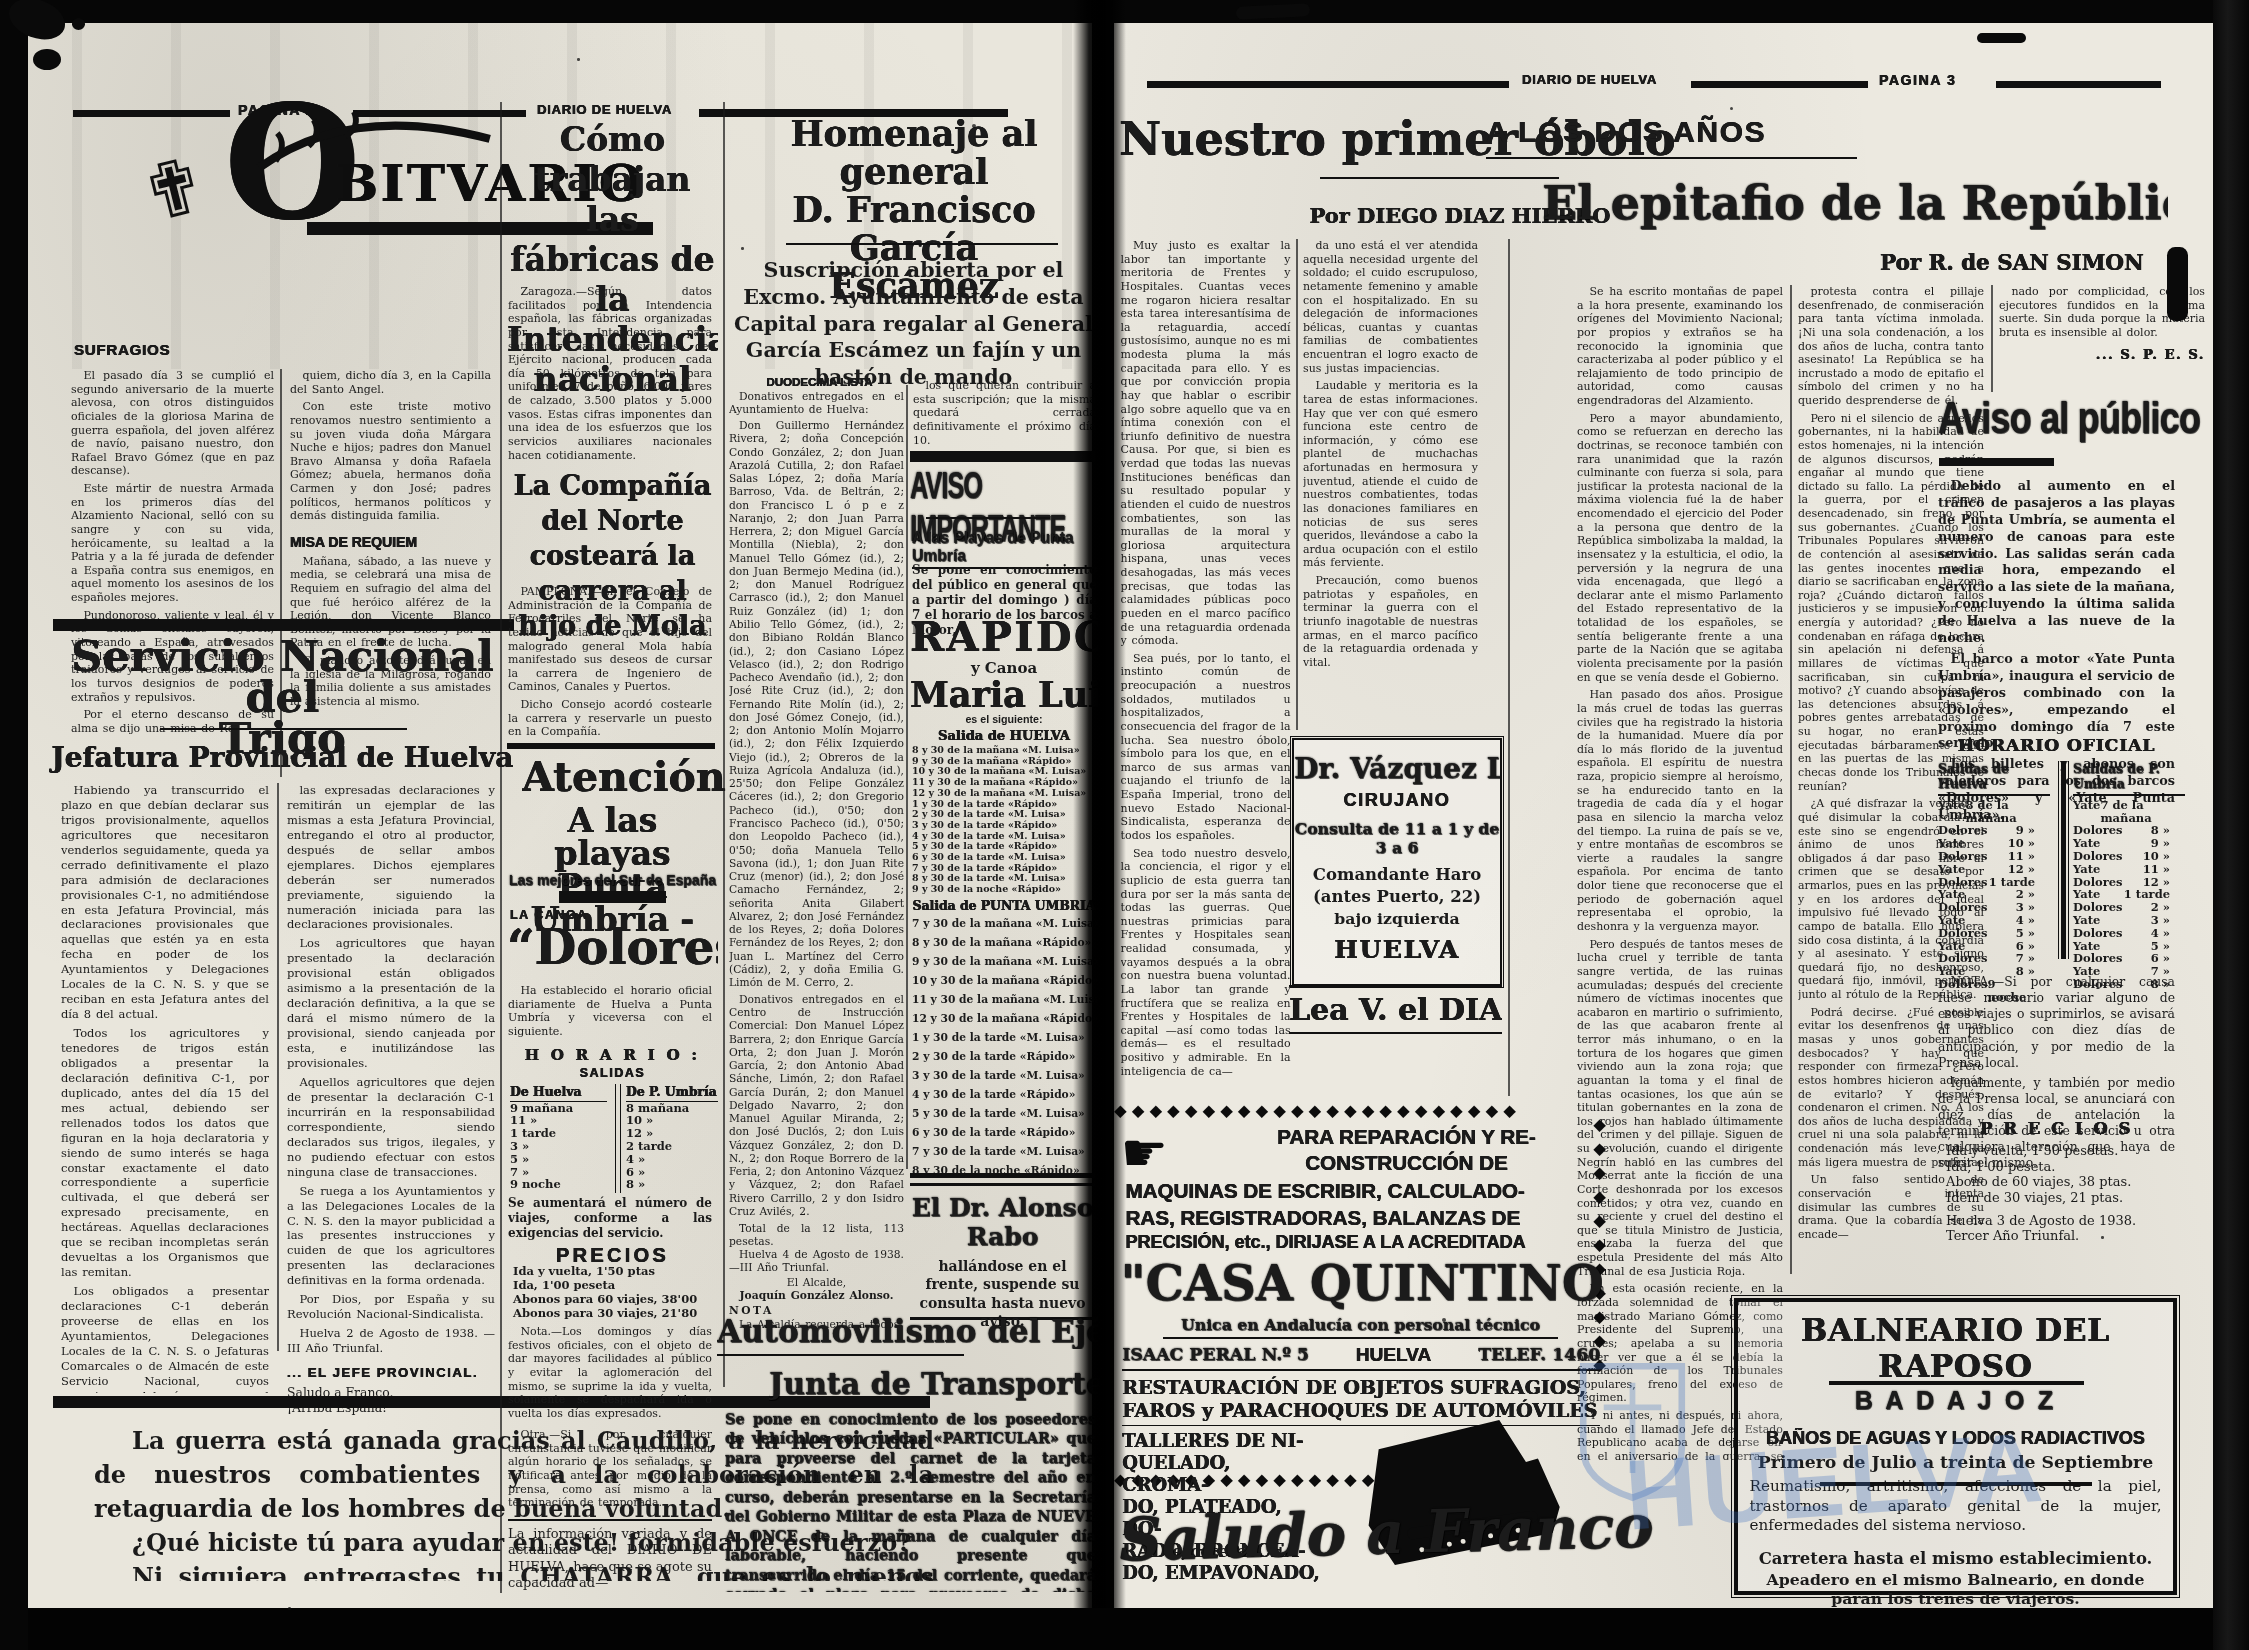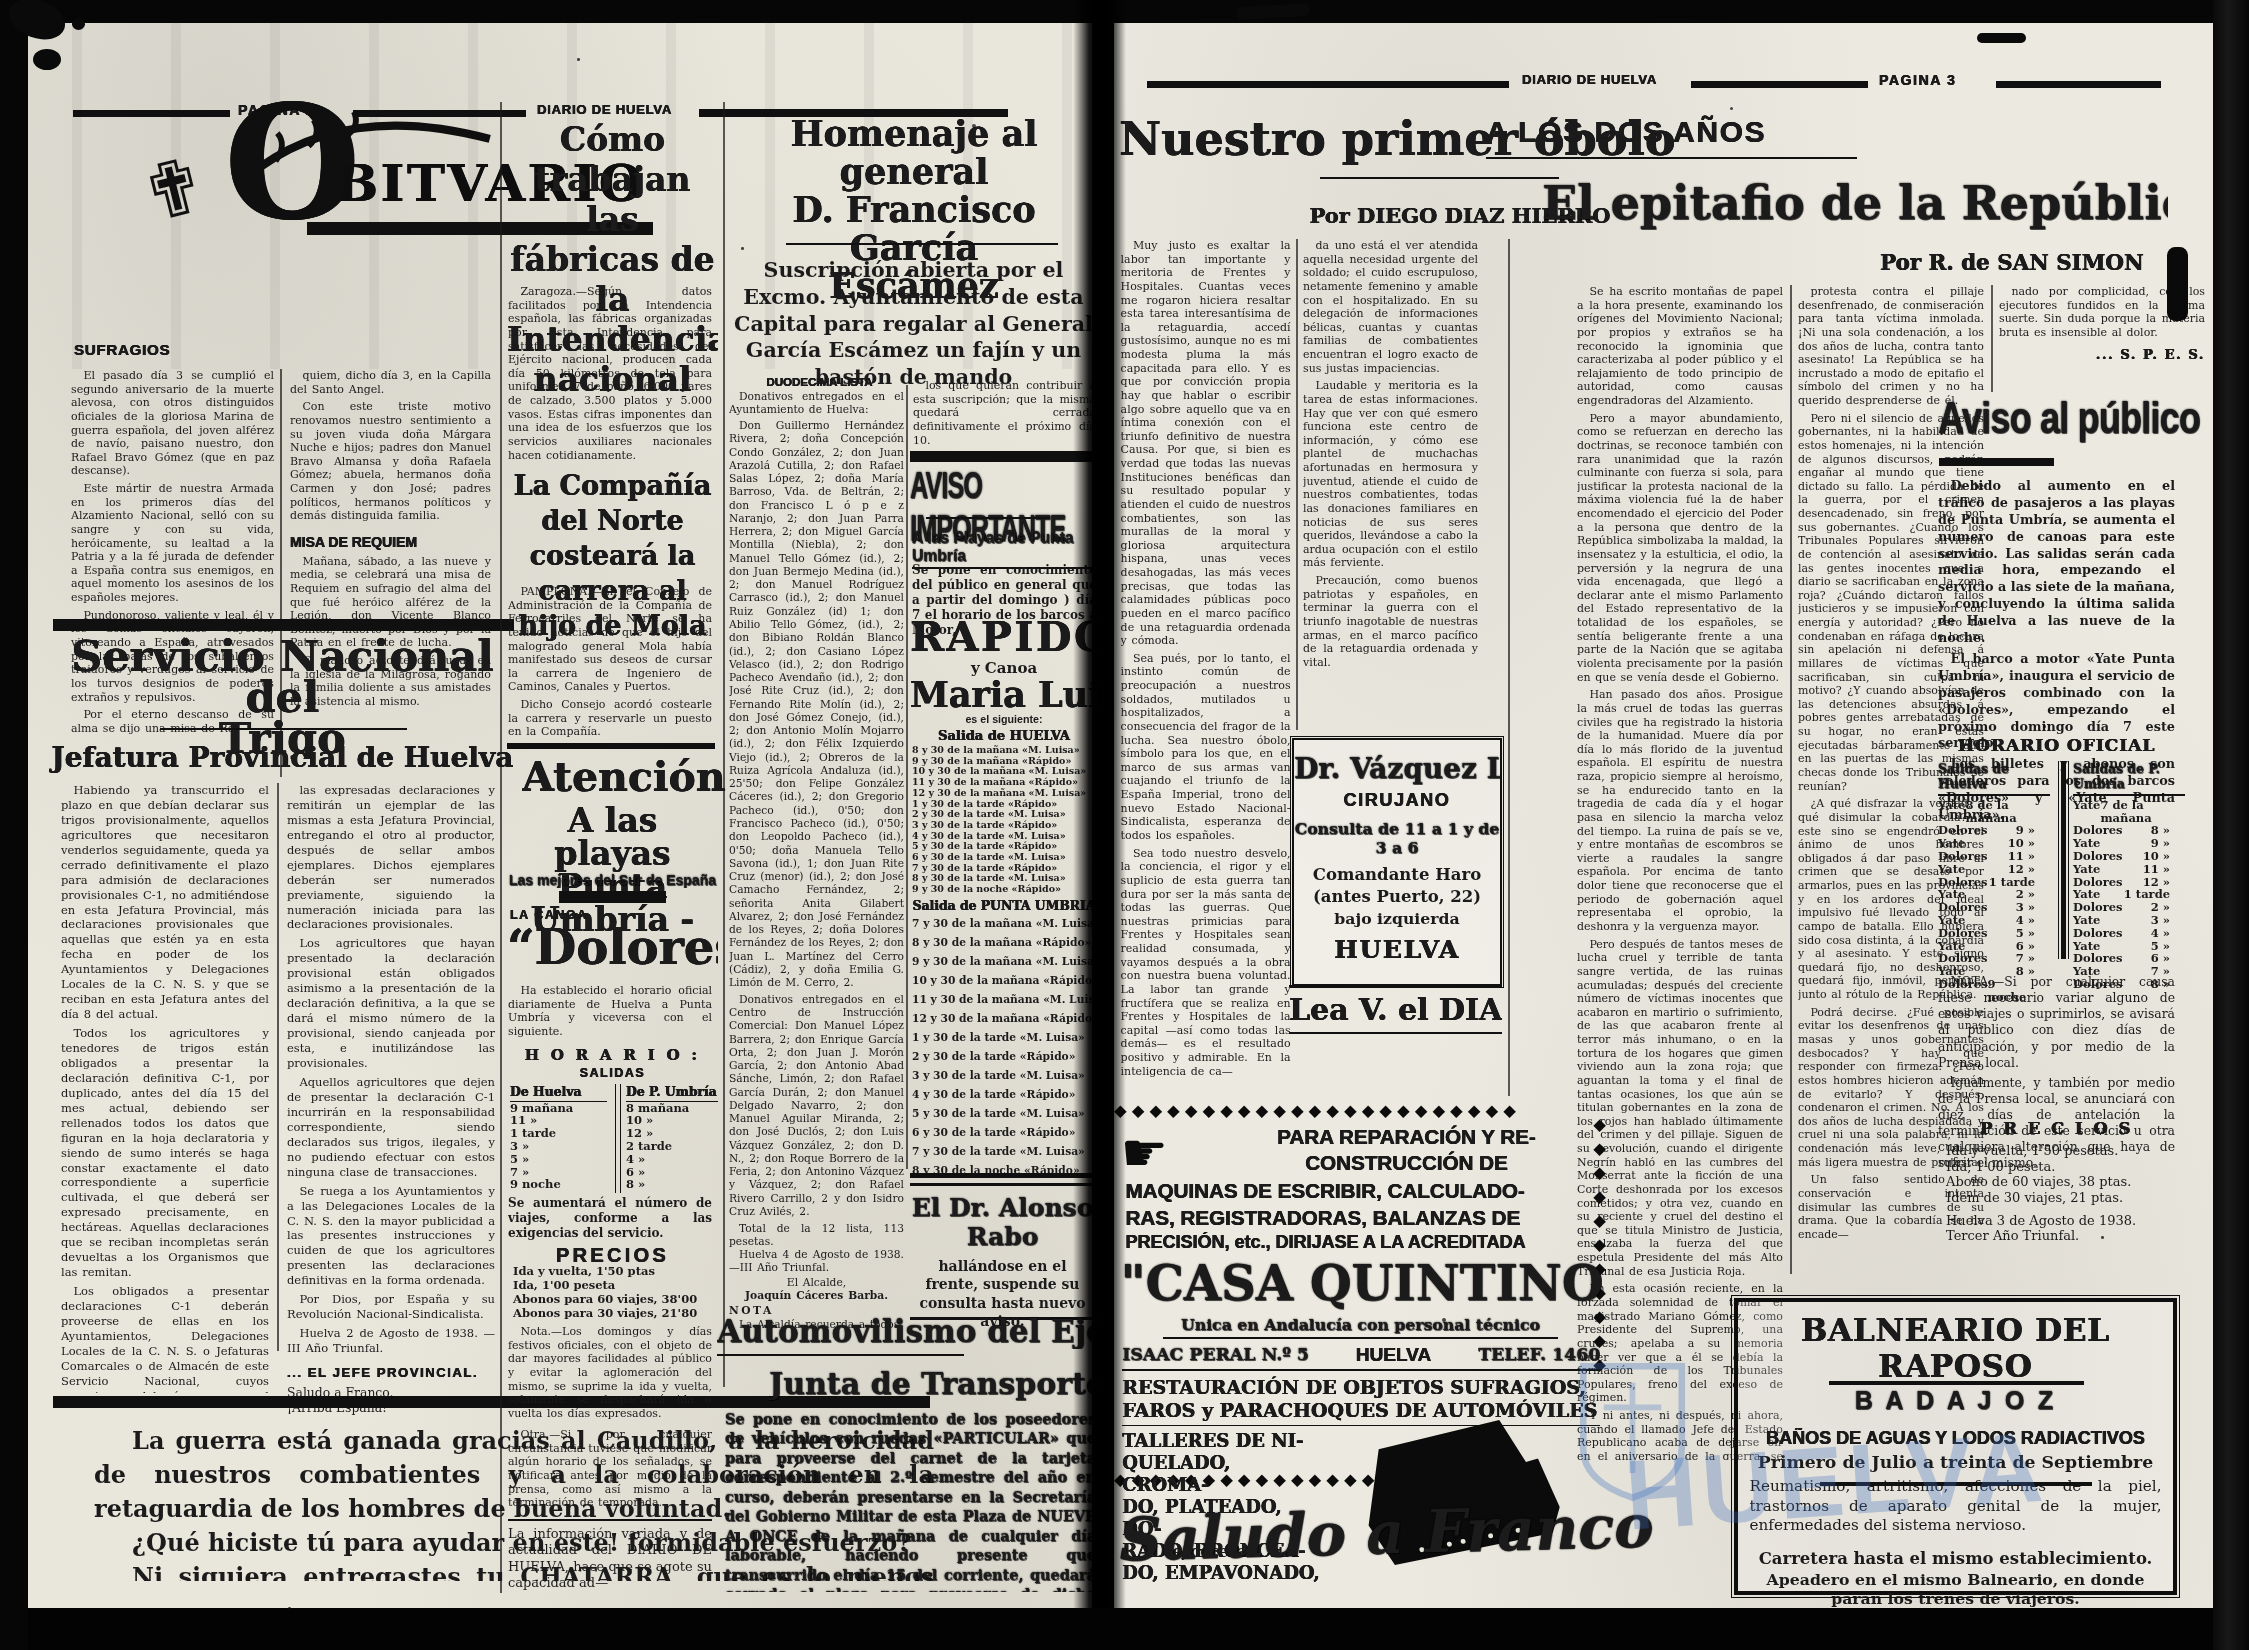--- a/index.html
+++ b/index.html
@@ -207,21 +207,21 @@
           <p style="text-indent:10px;margin:0 0 2.5px">Donativos entregados en el Ayuntamiento de Huelva:</p>
         </div>
       <div class="bt" style="font-size:10.7px">
           <p style="text-indent:10px;margin:0 0 3.3px">Don Guillermo Hernández Rivera, 2; doña Concepción Condo González, 2; don Juan Arazolá Cutilla, 2; don Rafael Salas López, 2; doña María Barroso, Vda. de Beltrán, 2; don Francisco L ó p e z Naranjo, 2; don Juan Parra Herrera, 2; don Miguel García Montilla (Niebla), 2; don Manuel Tello Gómez (id.), 2; don Juan Bermejo Medina (id.), 2; don Manuel Rodríguez Carrasco (id.), 2; don Manuel Ruiz González (id) 1; don Abilio Tello Gómez, (id.), 2; don Bibiano Roldán Blanco (id.), 2; don Casiano López Velasco (id.), 2; don Rodrigo Pacheco Avendaño (id.), 2; don José Rite Cruz (id.), 2; don Fernando Rite Molín (id.), 2; don José Gómez Conejo, (id.), 2; don Antonio Molín Mojarro (id.), 2; don Félix Izquierdo Viejo (id.), 2; Obreros de la Ruiza Agrícola Andaluza (id.), 25'50; don Felipe González Cáceres (id.), 2; don Gregorio Pacheco (id.), 0'50; don Francisco Pacheco (id.), 0'50; don Leopoldo Pacheco (id.), 0'50; doña Manuela Tello Savona (id.), 1; don Juan Rite Cruz (menor) (id.), 2; don José Camacho Fernández, 2; señorita Anita Gilabert Alvarez, 2; don José Fernández de los Reyes, 2; doña Dolores Fernández de los Reyes, 2; don Juan L. Martínez del Cerro (Cádiz), 2, y doña Emilia G. Limón de M. Cerro, 2.</p>
           <p style="text-indent:10px;margin:0 0 3.3px">Donativos entregados en el Centro de Instrucción Comercial: Don Manuel López Barrera, 2; don Enrique García Orta, 2; don Juan J. Morón García, 2; don Antonio Abad Sánche, Limón, 2; don Rafael García Durán, 2; don Manuel Delgado Navarro, 2; don Manuel Aguilar Miranda, 2; don José Duclós, 2; don Luis Vázquez González, 2; don D. N., 2; don Roque Borrero de la Feria, 2; don Antonino Vázquez y Vázquez, 2; don Rafael Rivero Carrillo, 2 y don Isidro Cruz Avilés, 2.</p>
         </div>
       <div class="bt" style="font-size:10.7px">
         <p style="text-indent:10px;margin:0">Total de la 12 lista, 113 pesetas.</p>
         <p style="text-indent:10px;margin:0">Huelva 4 de Agosto de 1938. —III Año Triunfal.</p>
         <p class="ctr" style="text-indent:0;margin:1.6px 0 0">El Alcalde,</p>
-        <p class="ctr hl" style="text-indent:0;margin:0">Joaquín Cáceres Barba.</p>
+        <p class="ctr hl" style="text-indent:0;margin:0">Joaquín González Alonso.</p>
         <p class="hl" style="text-indent:0;margin:1.6px 0 0;letter-spacing:2.5px">NOTA</p>
         <p style="text-indent:10px;margin:0">La Alcaldía recuerda a todos</p>
       </div>
     </div>
 
     <div class="rule-v" style="left:878px;top:362px;height:784px"></div>
 
     <div class="abs bt" style="left:885px;top:356px;width:183px;height:71px">
         <p>los que quieran contribuir a esta suscripción; que la misma quedará cerrada definitivamente el próximo día 10.</p>
       </div>

